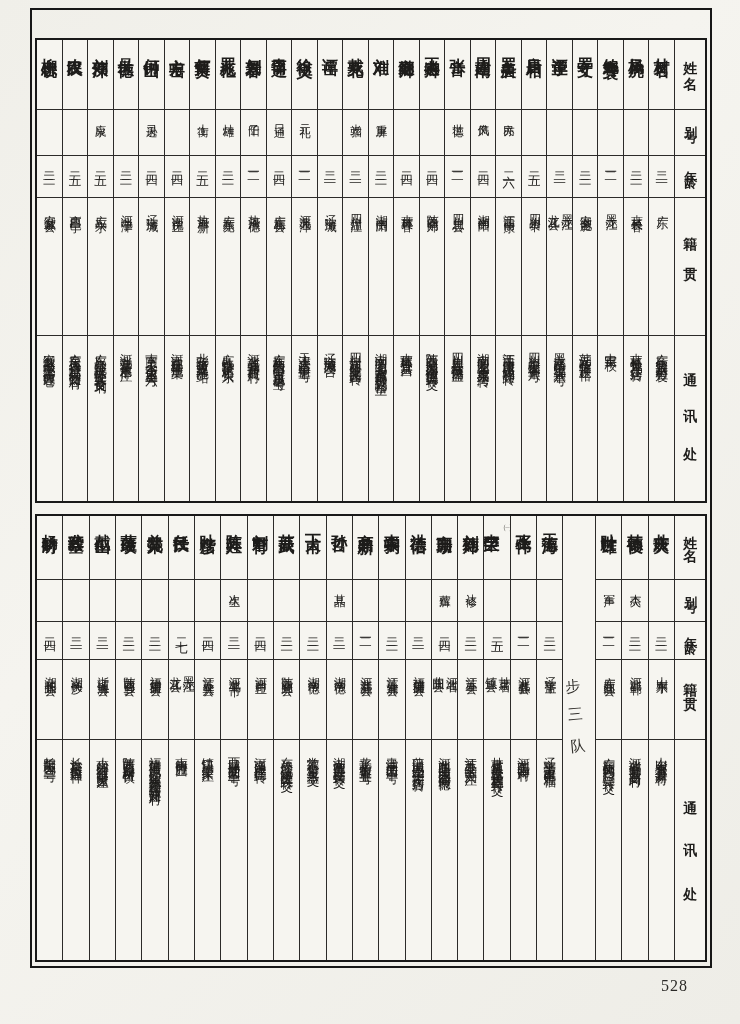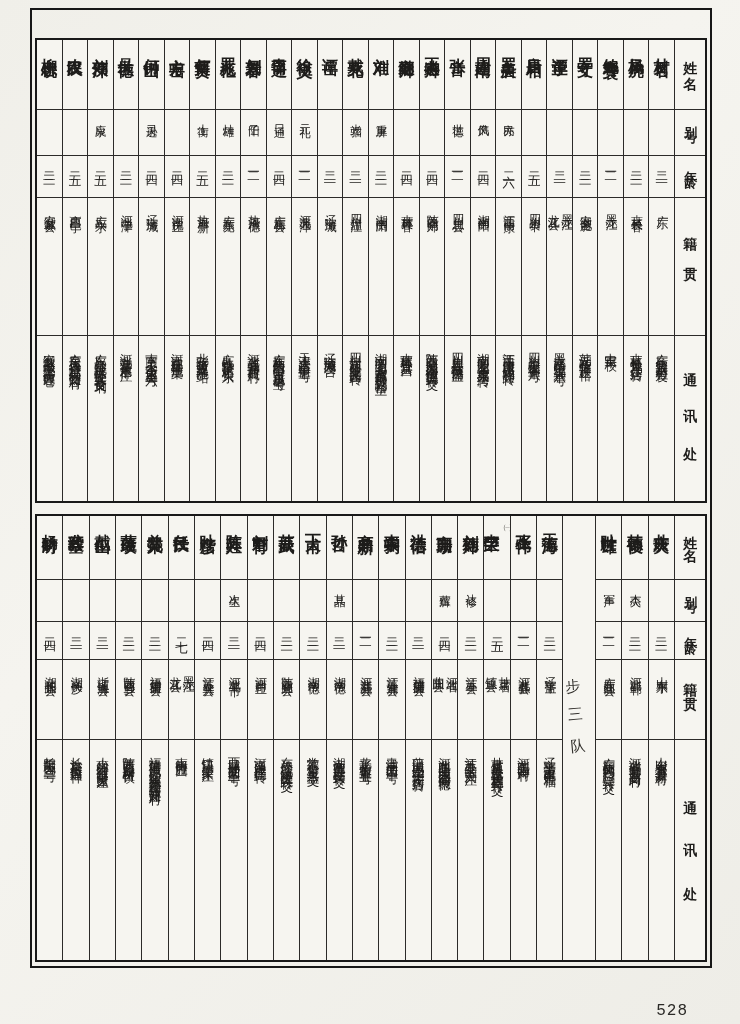--- a/index.html
+++ b/index.html
@@ -84,23 +84,23 @@
 
   .annotation{
     position:absolute;
     left:2px;top:150px;
     writing-mode:vertical-rl;text-orientation:upright;
     font-size:15px;letter-spacing:30px;
     color:#34322e;
     transform:rotate(-5deg);
   }
   .page-number{
-    position:absolute;right:52px;bottom:4px;
+    position:absolute;right:52px;bottom:29px;
     font-size:16px;letter-spacing:1px;color:#2b2a27;
-    font-family:Liberation Mono, monospace;
+    font-family:Liberation Serif, serif;
   }
 </style>
 </head>
 <body>
 
 <div class="page">
   <div class="frame">
 
     <section class="reg-table top" id="table-top">
       <div class="col header-col">

